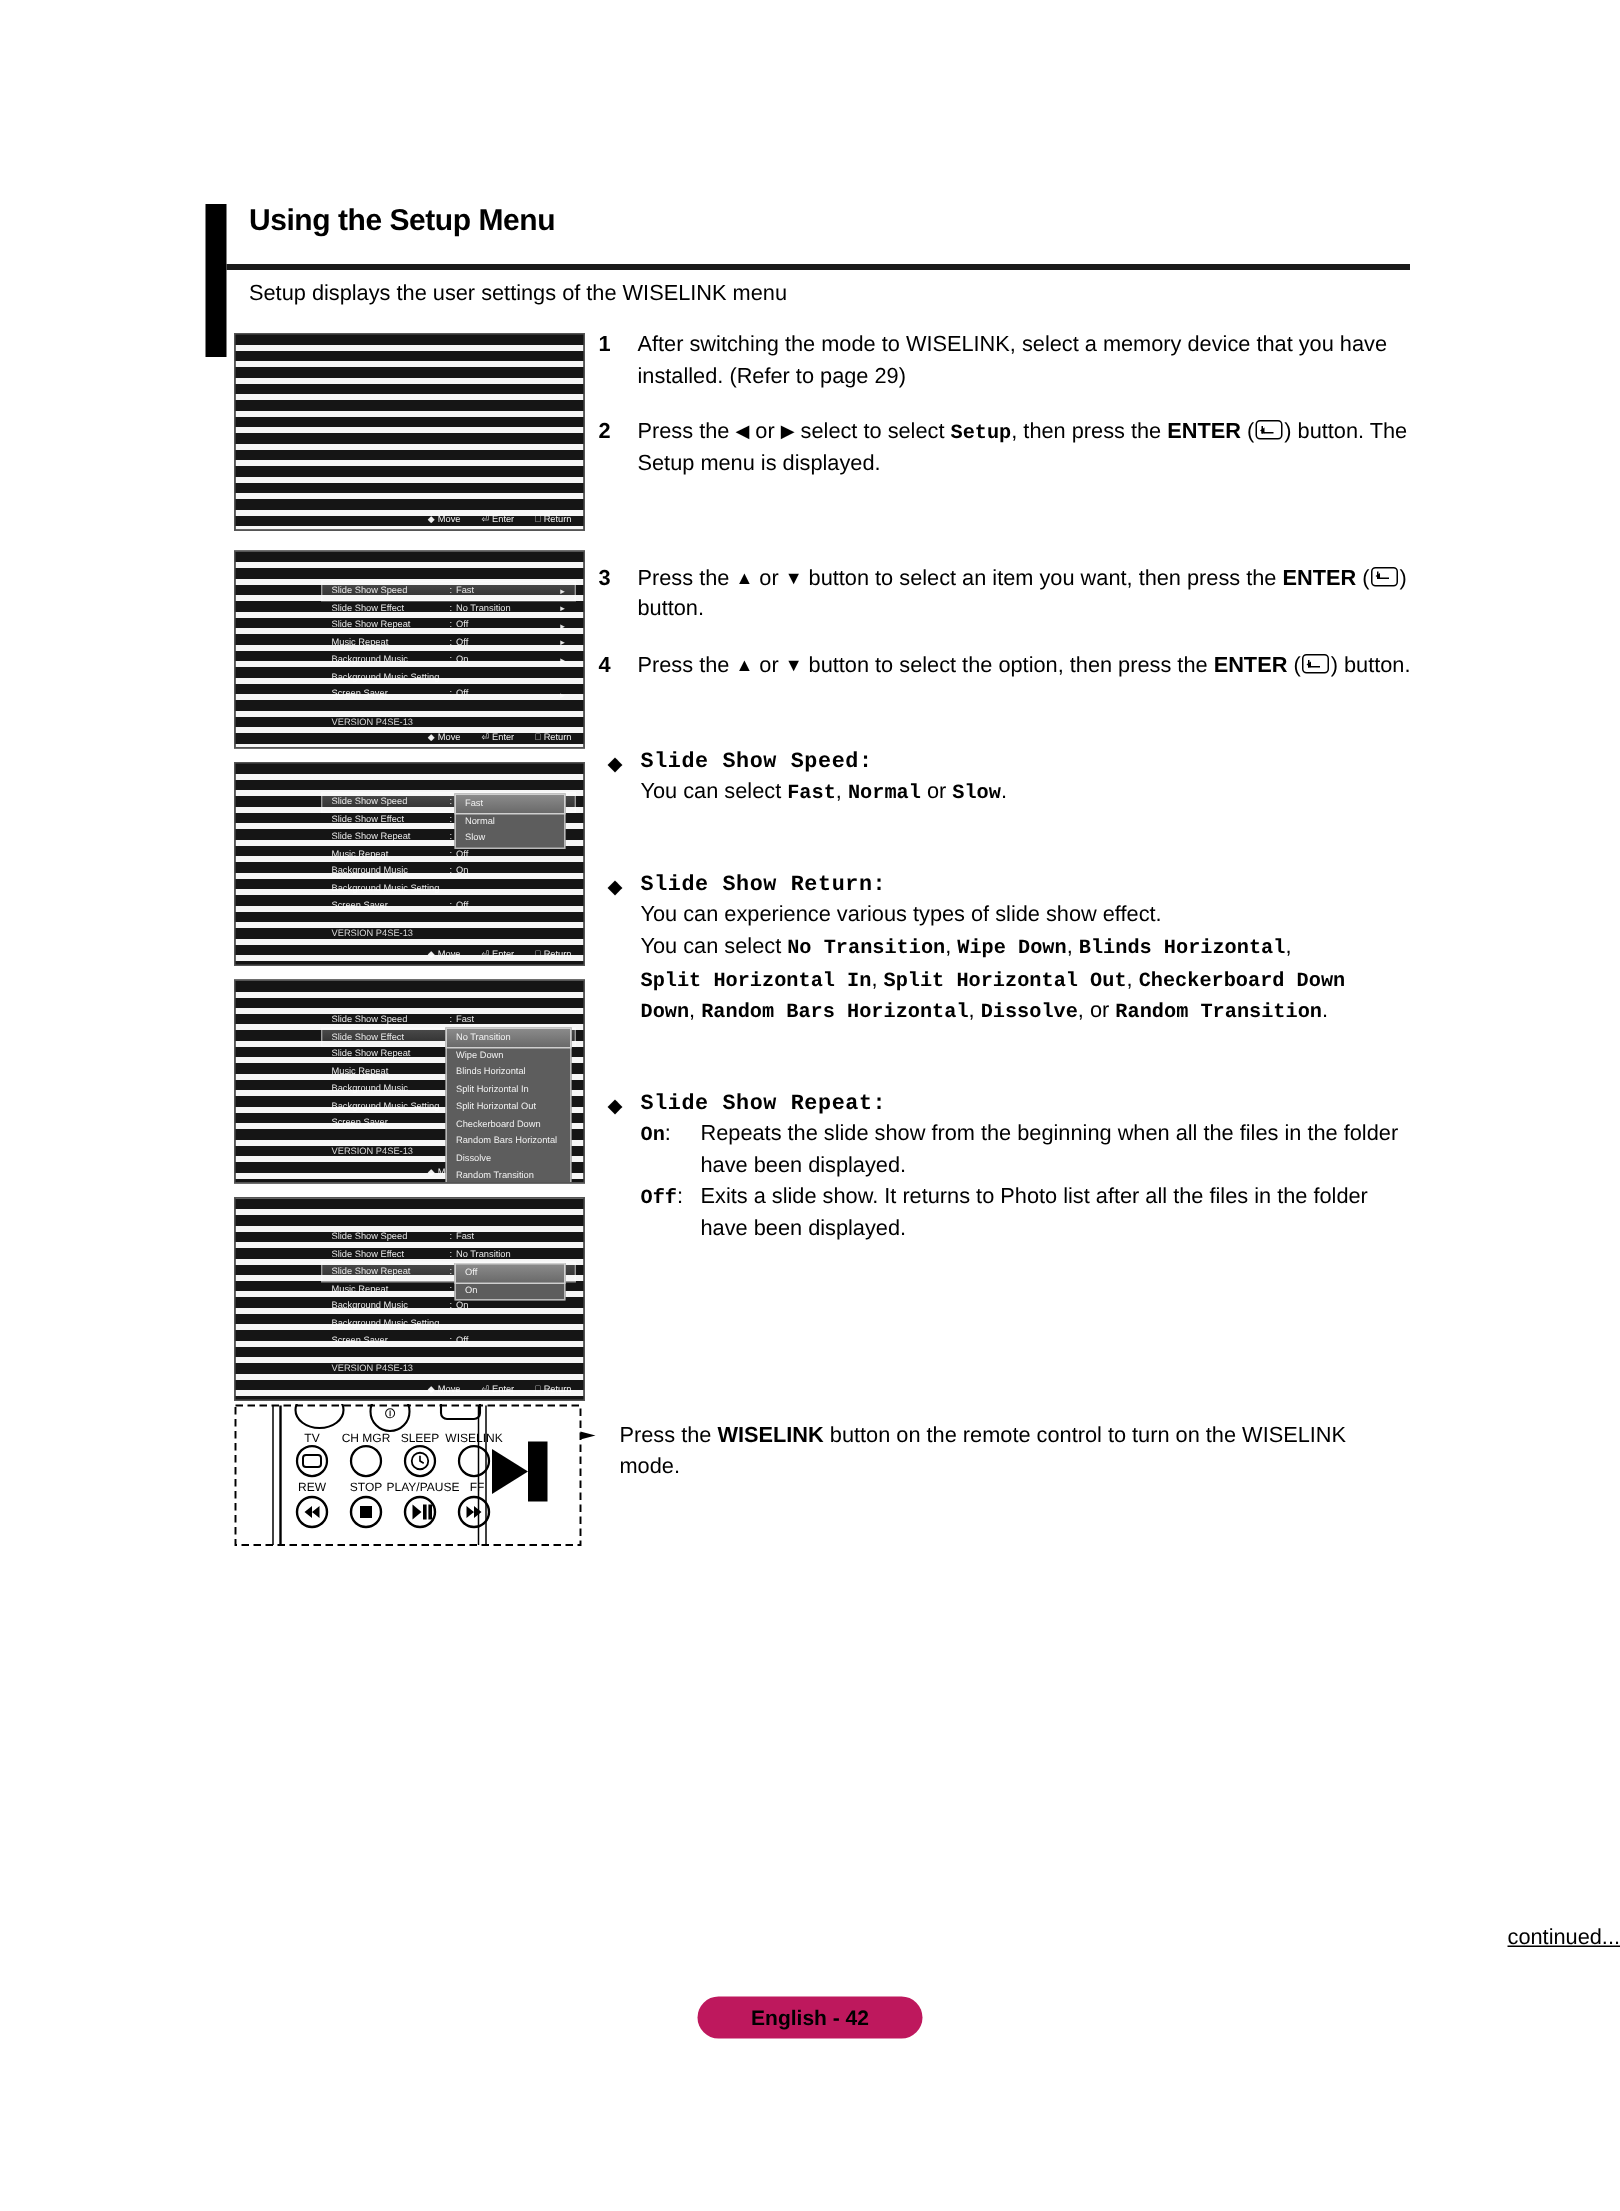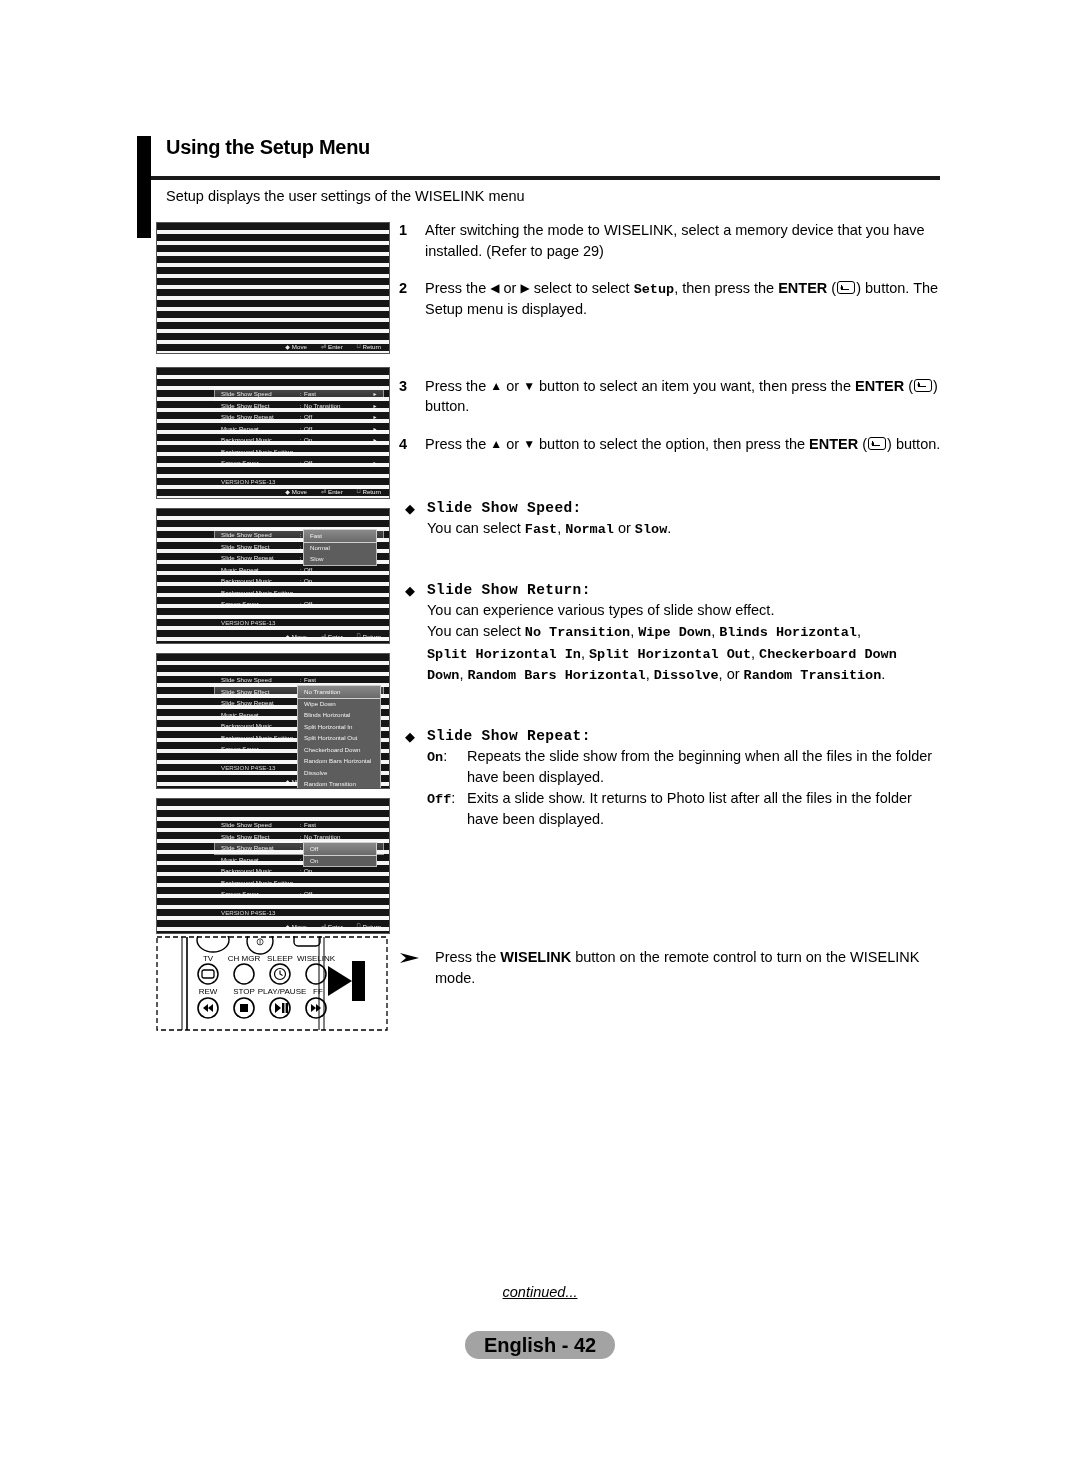--- a/index.html
+++ b/index.html
@@ -34,21 +34,21 @@
   .bsec{margin-bottom:26px;}
   .bhead{display:flex;align-items:flex-start;font-size:14.5px;}
   .dia{flex:0 0 22px;font-size:13px;line-height:1.4;}
   .bttl{font-family:"Liberation Mono",monospace;font-weight:bold;font-size:14.5px;letter-spacing:0.4px;}
   .bbody{margin-left:22px;font-size:14.5px;line-height:1.45;}
   .defrow{display:flex;font-size:14.5px;line-height:1.45;}
   .defkey{flex:0 0 40px;}
   .defval{flex:1;}
 
   
-  .note{position:absolute;left:399px;top:947px;width:545px;display:flex;font-size:14.5px;line-height:1.45;}
+  .note{position:absolute;left:377px;top:947px;width:545px;display:flex;font-size:14.5px;line-height:1.45;}
   .note .ng{flex:0 0 36px;padding-top:2px;}
 
   
   .shot{position:absolute;background:#151515;border:1px solid #555;overflow:hidden;}
   .scanlines{position:absolute;inset:0;pointer-events:none;
     background:repeating-linear-gradient(to bottom,
       rgba(255,255,255,0) 0px, rgba(255,255,255,0) 7px,
       rgba(255,255,255,.96) 7px, rgba(255,255,255,.96) 11px);}
   .menubox{position:absolute;left:58px;right:6px;}
   .mrow{display:flex;align-items:center;height:11.5px;font-size:6.2px;color:#e8e8e8;padding:0 3px;}
@@ -67,25 +67,25 @@
   
   .dd{position:absolute;background:#5d5d5d;border:1px solid #b9b9b9;z-index:5;}
   .dd div{font-size:6.2px;color:#f2f2f2;height:11.5px;line-height:11.5px;padding-left:6px;}
   .dd div.hl{background:linear-gradient(#8a8a8a,#6a6a6a);outline:1px solid #cfcfcf;}
 
   
   .remote{position:absolute;left:156px;top:936px;width:232px;height:95px;}
   .remote svg{display:block;}
 
   
-  .cont{position:absolute;left:0;right:0;top:1284px;text-align:center;font-size:14.5px;
-        font-style:italic;text-decoration:underline;}
-  .pagebadge{position:absolute;left:465px;top:1331px;width:150px;height:28px;background:#a3a3a3;
+  .cont{position:absolute;left:0;right:0;top:1284px;text-align:right;font-size:14.5px;
+        text-decoration:underline;}
+  .pagebadge{position:absolute;left:465px;top:1331px;width:150px;height:28px;background:#be185d;
         border-radius:14px;display:flex;align-items:center;justify-content:center;
-        font-size:20px;font-weight:bold;}
+        font-size:14px;font-weight:bold;}
 </style>
 </head>
 <body>
 
 <div class="page">
 
   <div class="margin-bar"></div>
 
   <div class="heading">Using the Setup Menu</div>
   <div class="rule"></div>

